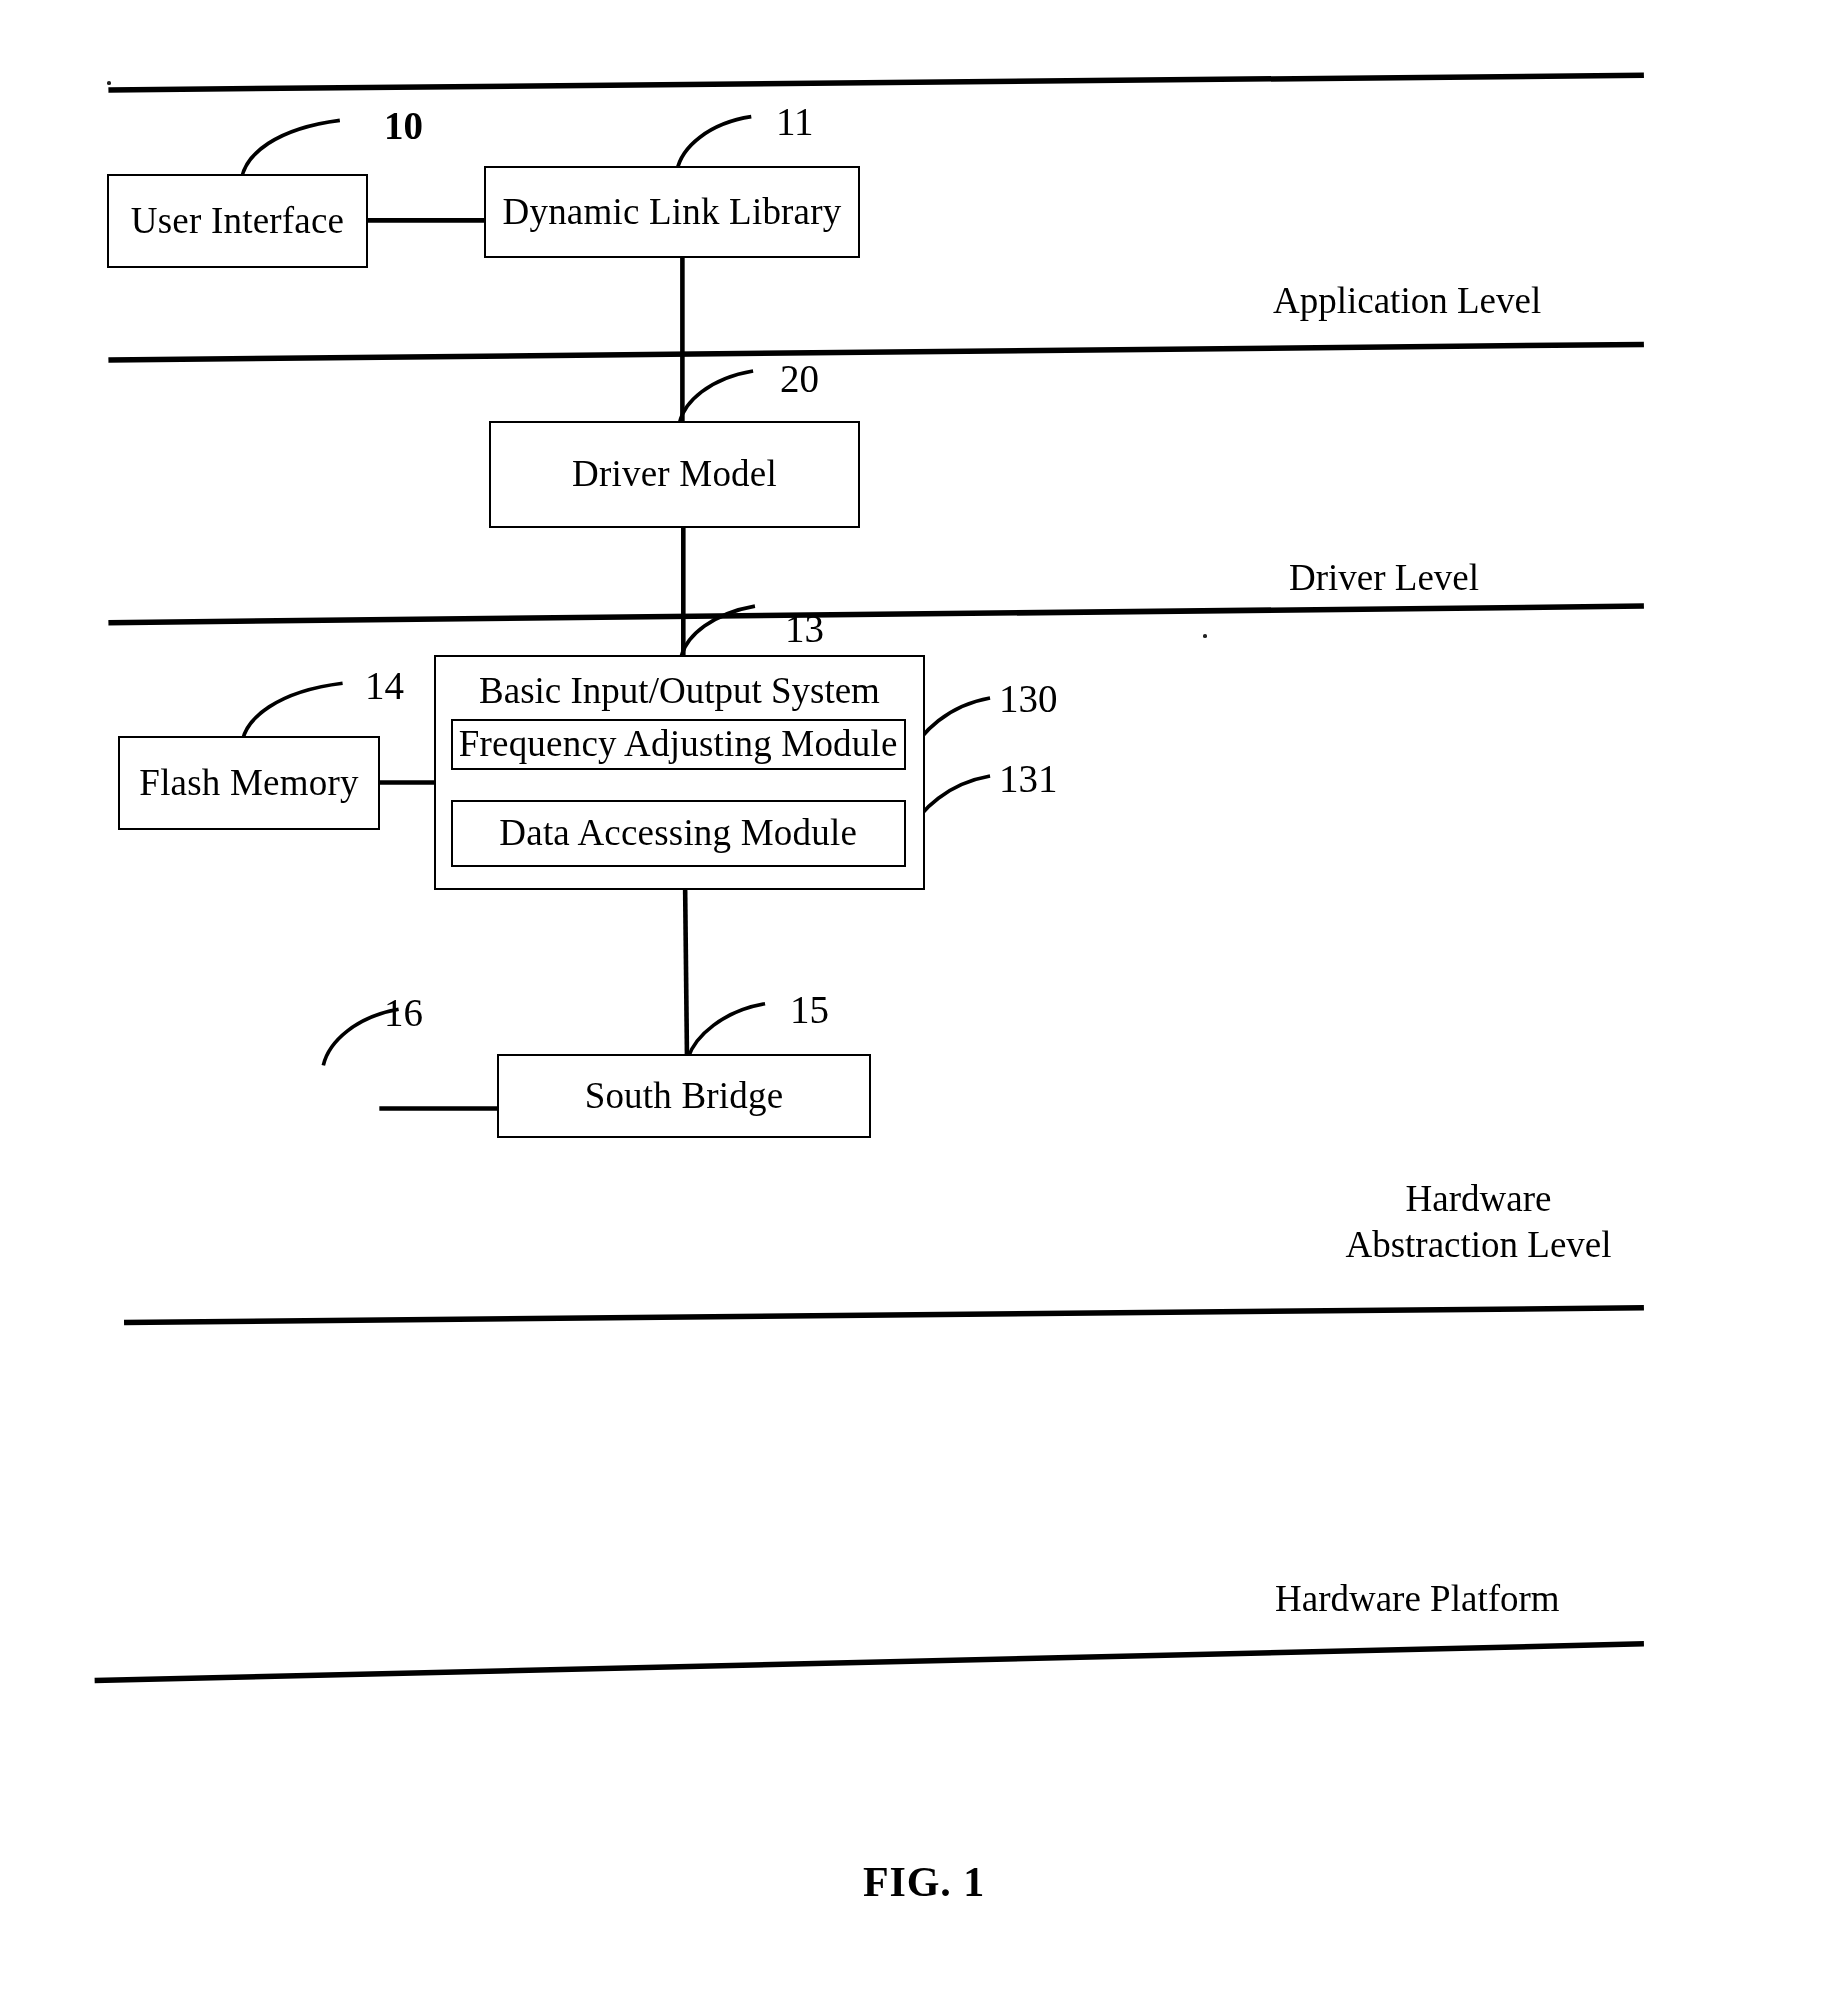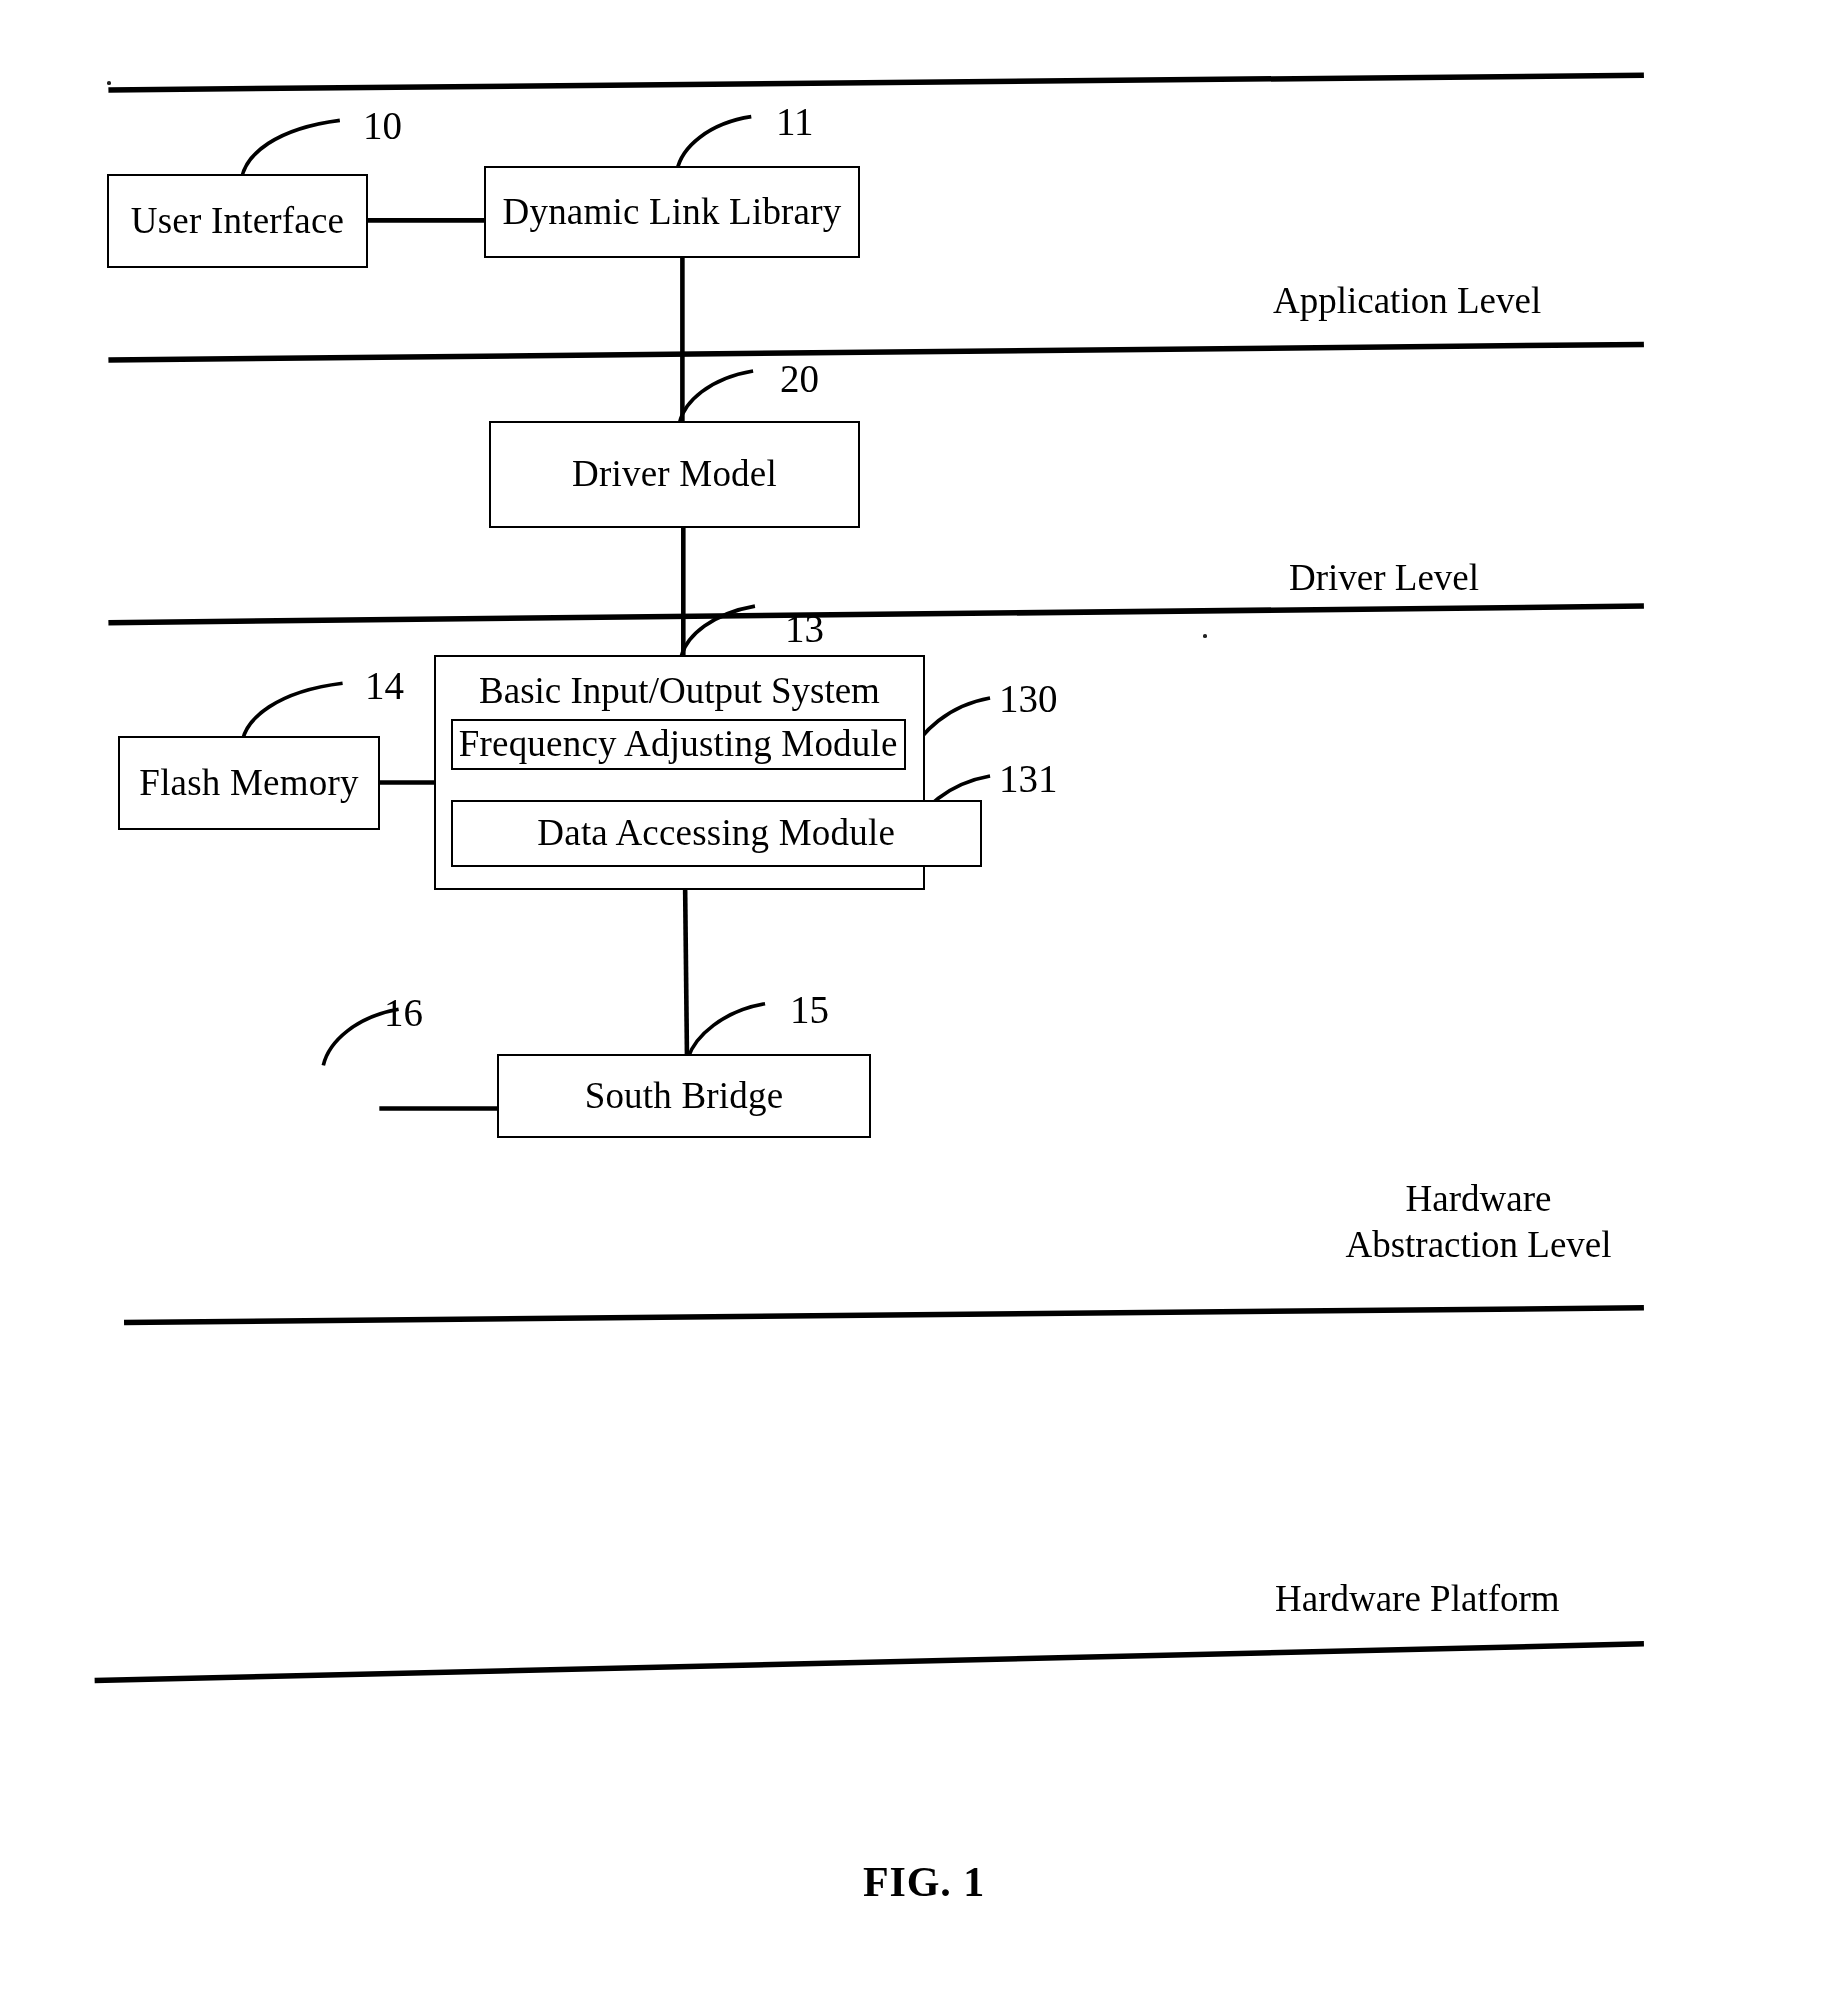--- a/index.html
+++ b/index.html
@@ -135,41 +135,41 @@
   <span class="speck" style="left:1203px; top:634px;"></span>
 
   <div class="box" style="left:107px; top:174px; width:261px; height:94px;">
     <span class="box-label">User Interface</span>
   </div>
 
   <div class="box" style="left:484px; top:166px; width:376px; height:92px;">
     <span class="box-label">Dynamic Link Library</span>
   </div>
 
-  <span class="ref-num" style="left:363px; top:103px;">10</span>
+  <span class="ref-num" style="left:384px; top:103px;font-weight:bold;">10</span>
   <span class="ref-num" style="left:776px; top:99px;">11</span>
 
   <span class="level-label" style="left:1273px; top:278px;">Application Level</span>
 
   <div class="box" style="left:489px; top:421px; width:371px; height:107px;">
     <span class="box-label">Driver Model</span>
   </div>
 
   <span class="ref-num" style="left:780px; top:356px;">20</span>
 
   <span class="level-label" style="left:1289px; top:555px;">Driver Level</span>
 
   <div class="box bios" style="left:434px; top:655px; width:491px; height:235px;">
     <span class="bios-title">Basic Input/Output System</span>
 
     <div class="inner-box" style="left:14.7px; top:62px; width:455px; height:51px;">
       <span class="box-label">Frequency Adjusting Module</span>
     </div>
 
-    <div class="inner-box" style="left:14.7px; top:143px; width:531px; height:67px;text-align:center;">
+    <div class="inner-box" style="left:14.7px; top:143px; width:455px; height:67px;text-align:center;">
       <span class="box-label">Data Accessing Module</span>
     </div>
   </div>
 
   <span class="ref-num" style="left:785px; top:606px;">13</span>
 
   <div class="box" style="left:118px; top:736px; width:262px; height:94px;">
     <span class="box-label">Flash Memory</span>
   </div>
 

